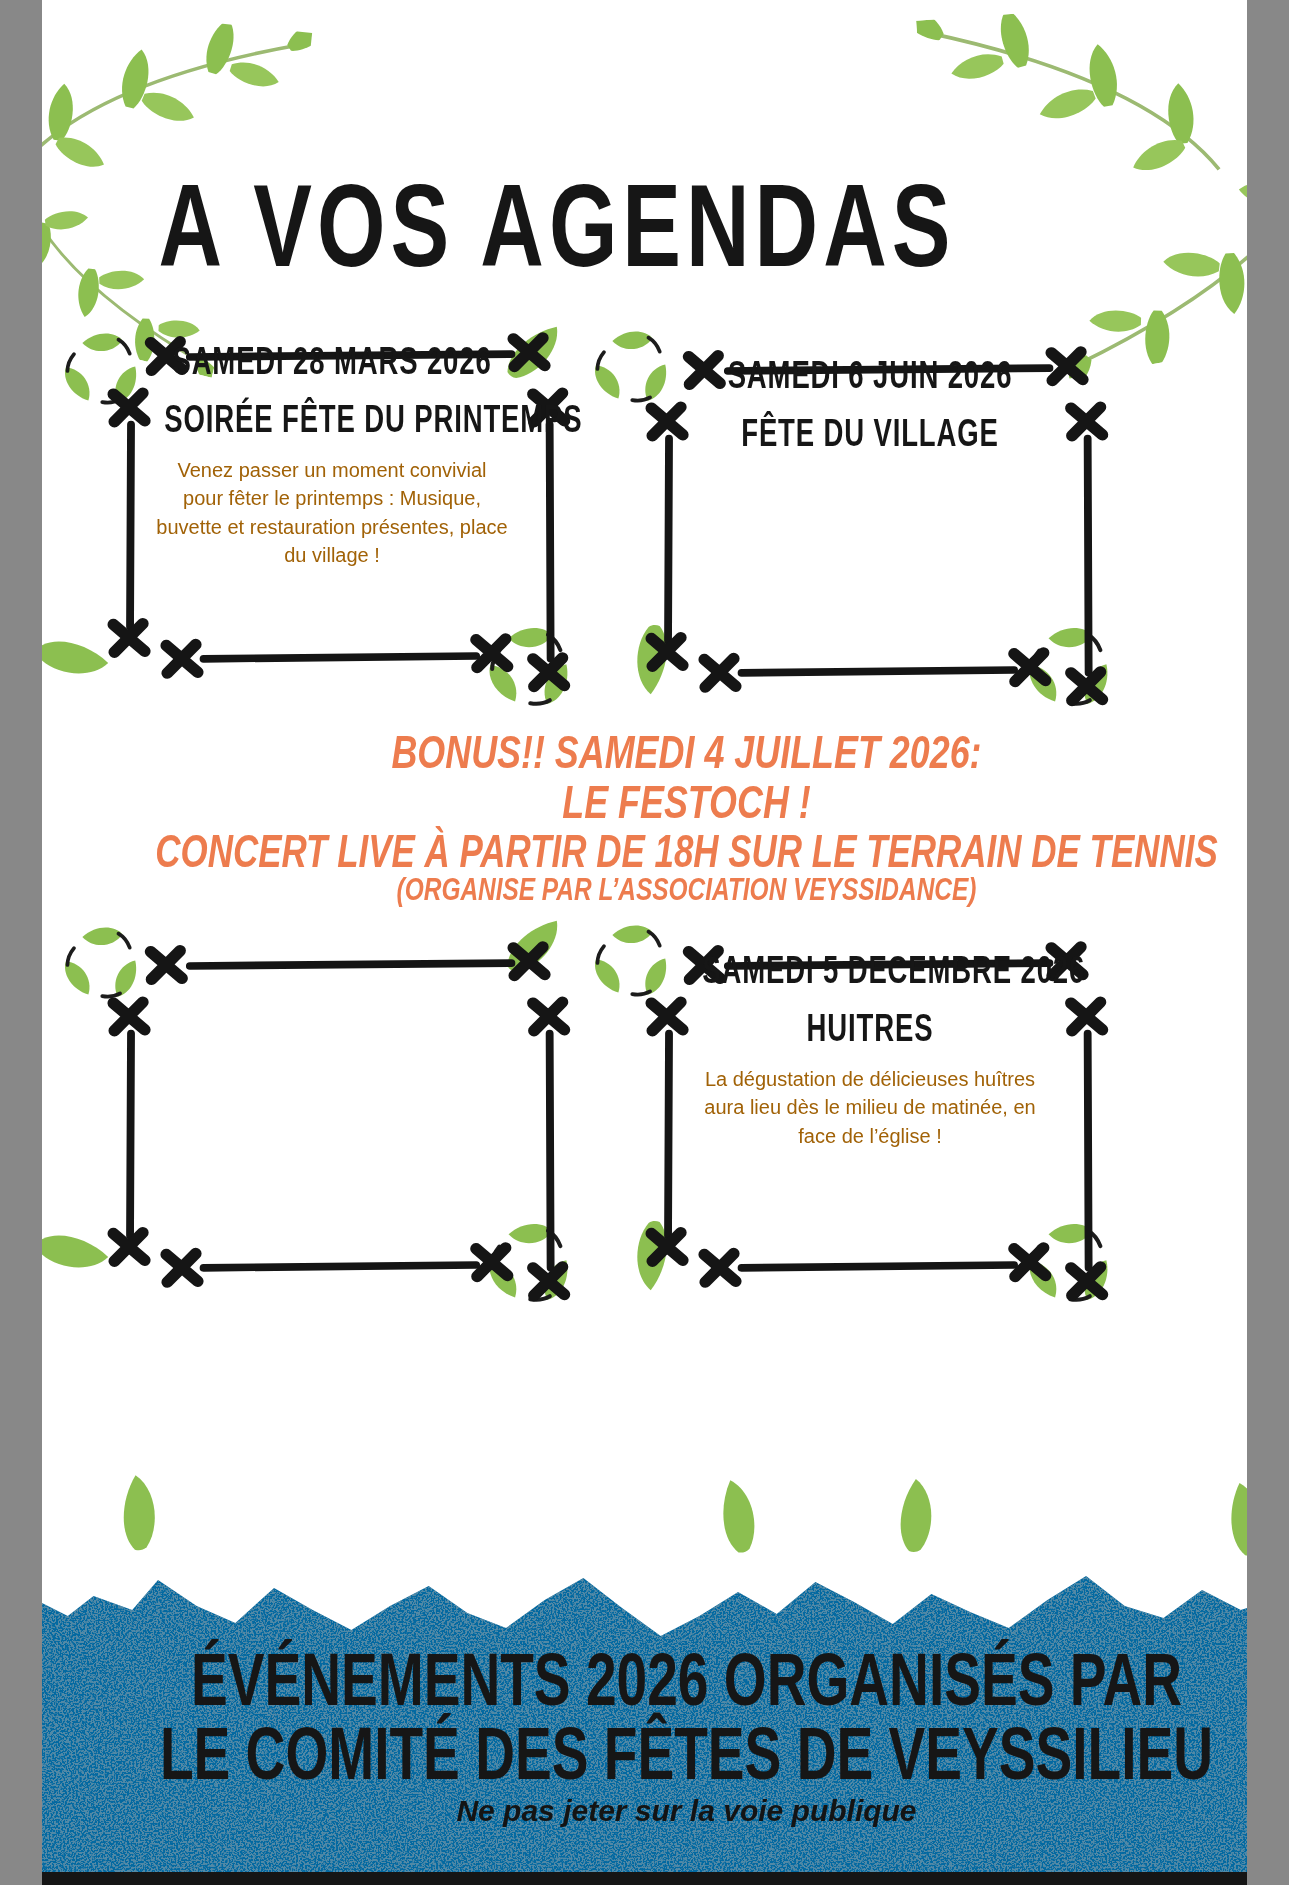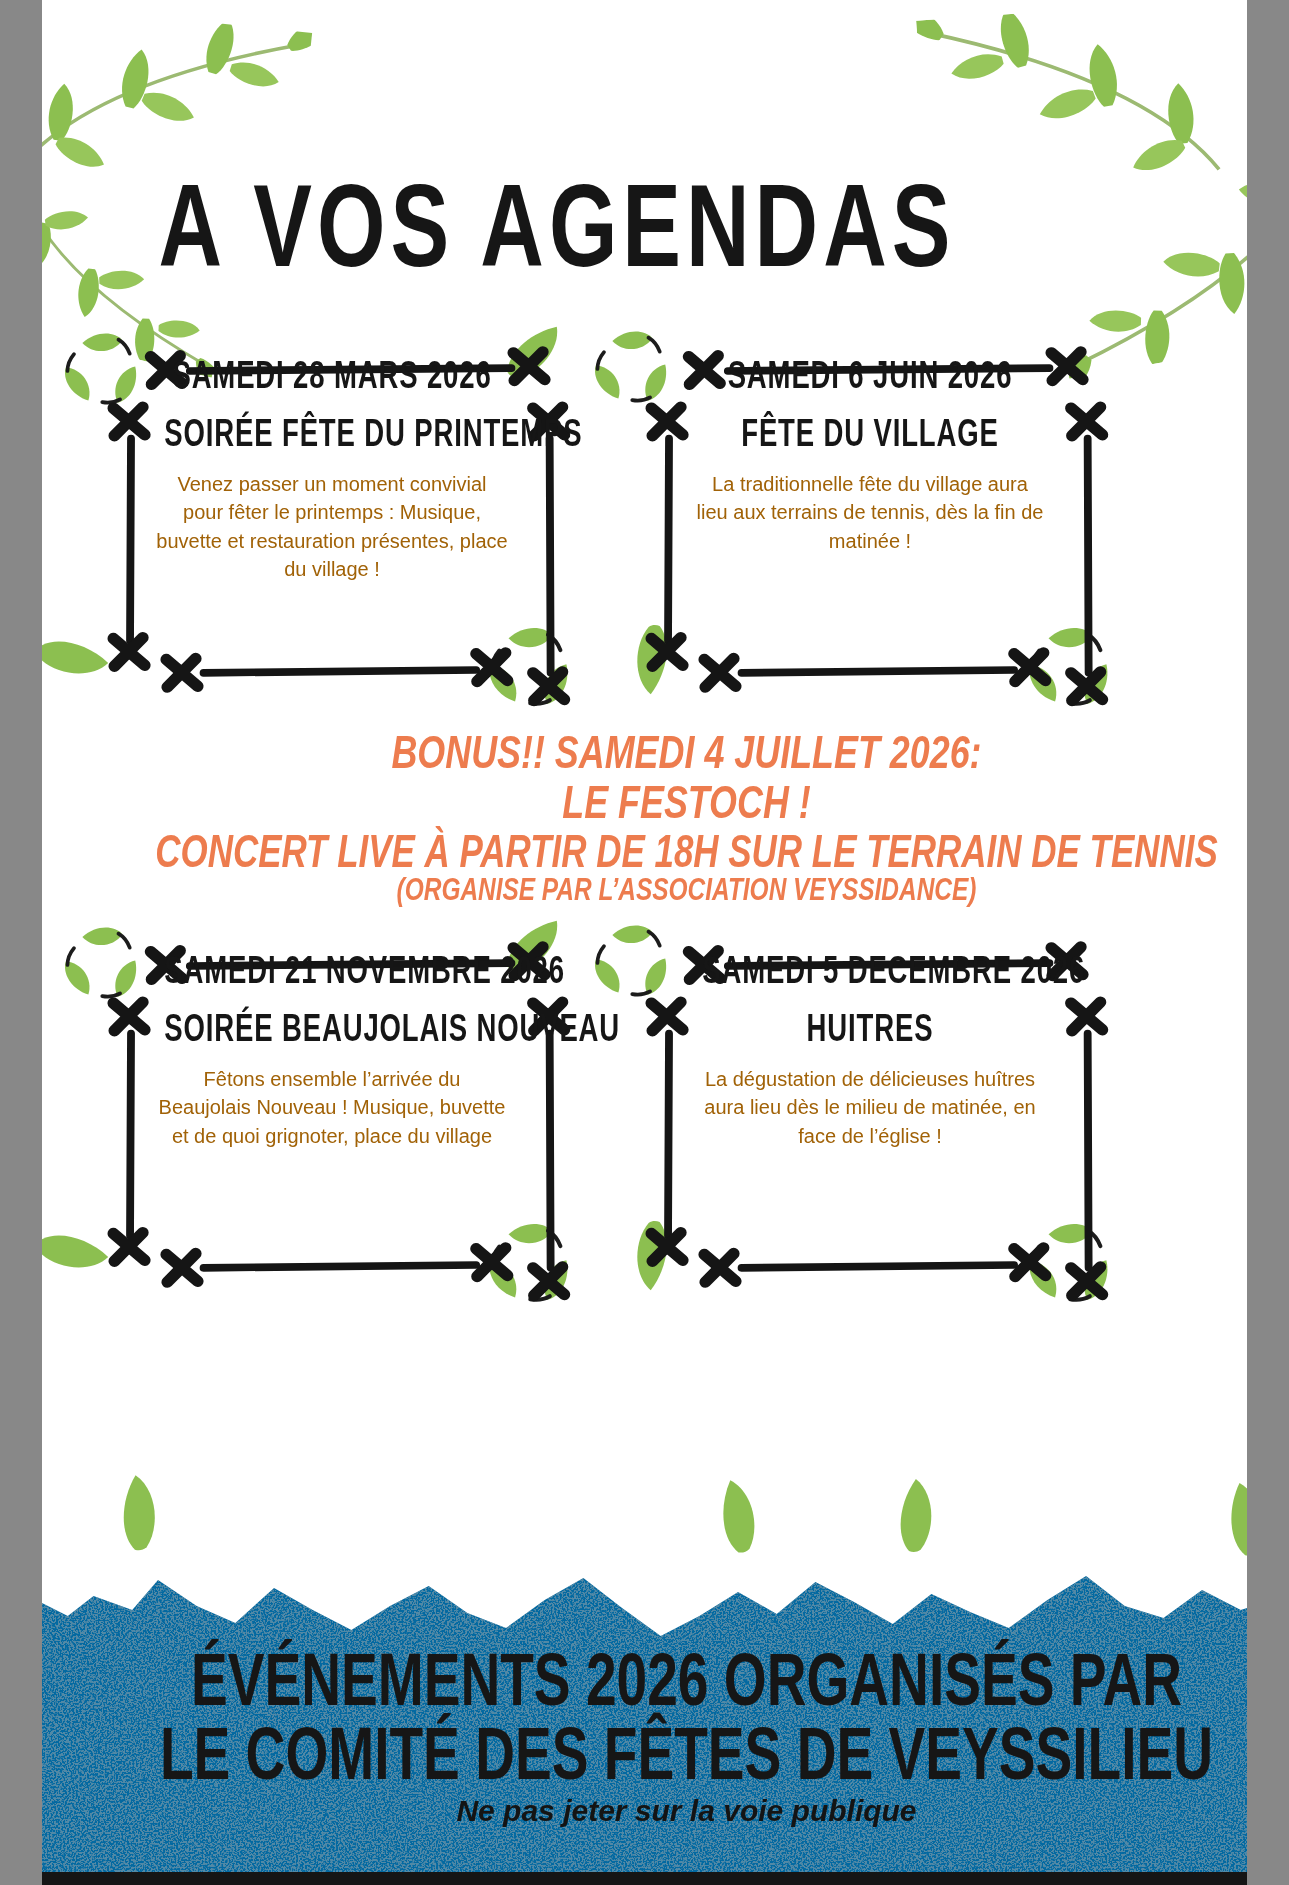--- a/index.html
+++ b/index.html
@@ -21,21 +21,21 @@
   }
   
   .event-box{position:absolute;width:500px;height:400px;z-index:2;}
   .eb-frame{position:absolute;left:0;top:0;width:500px;height:400px;}
   .eb-content{position:absolute;left:55px;top:22px;width:390px;text-align:center;}
   .event-date{font-size:32px;letter-spacing:1px;transform:scale(0.86,1.24);margin-bottom:14px;height:44px;}
   .event-name{font-size:32px;letter-spacing:1px;transform:scale(0.86,1.24);height:44px;}
   .event-desc{
     font-size:20px;line-height:1.42;color:#a16207;margin:16px auto 0;width:352px;
   }
-  .box1{left:40px;top:330px;}
+  .box1{left:40px;top:316px;}
   .box2{left:578px;top:330px;}
   .box3{left:40px;top:925px;}
   .box4{left:578px;top:925px;}
   
   .bonus{position:absolute;top:726px;left:0;width:1289px;text-align:center;z-index:2;font-style:italic;}
   .bonus-line{
     font-weight:700;color:#ED7C4E;white-space:nowrap;
     transform-origin:center top;display:block;
   }
   .bonus-l1{font-size:39px;transform:scale(0.92,1.2);height:50px;}
@@ -208,40 +208,34 @@
     </div>
   </section>
 
   <section class="event-box box2">
     <svg class="eb-frame" viewBox="-20 -15 510 420" preserveAspectRatio="none">
         <use href="#frame"></use>
       </svg>
     <div class="eb-content">
       <div class="sketch-head event-date">SAMEDI 6 JUIN 2026</div>
       <div class="sketch-head event-name">FÊTE DU VILLAGE</div>
-      <p class="event-desc">La traditionnelle fête du village aura lieu aux terrains de tennis, dès la fin de matinée !</p>
     </div>
   </section>
 
   <div class="bonus">
     <div class="bonus-line bonus-l1">BONUS!! SAMEDI 4 JUILLET 2026:</div>
     <div class="bonus-line bonus-l2">LE FESTOCH !</div>
     <div class="bonus-line bonus-l3">CONCERT LIVE À PARTIR DE 18H SUR LE TERRAIN DE TENNIS</div>
     <div class="bonus-line bonus-l4">(ORGANISE PAR L’ASSOCIATION VEYSSIDANCE)</div>
   </div>
 
   <section class="event-box box3">
     <svg class="eb-frame" viewBox="-20 -15 510 420" preserveAspectRatio="none">
         <use href="#frame"></use>
       </svg>
-    <div class="eb-content">
-      <div class="sketch-head event-date">SAMEDI 21 NOVEMBRE 2026</div>
-      <div class="sketch-head event-name">SOIRÉE BEAUJOLAIS NOUVEAU</div>
-      <p class="event-desc">Fêtons ensemble l’arrivée du Beaujolais Nouveau ! Musique, buvette et de quoi grignoter, place du village</p>
-    </div>
   </section>
 
   <section class="event-box box4">
     <svg class="eb-frame" viewBox="-20 -15 510 420" preserveAspectRatio="none">
         <use href="#frame"></use>
       </svg>
     <div class="eb-content">
       <div class="sketch-head event-date">SAMEDI 5 DECEMBRE 2026</div>
       <div class="sketch-head event-name">HUITRES</div>
       <p class="event-desc">La dégustation de délicieuses huîtres aura lieu dès le milieu de matinée, en face de l’église !</p>

